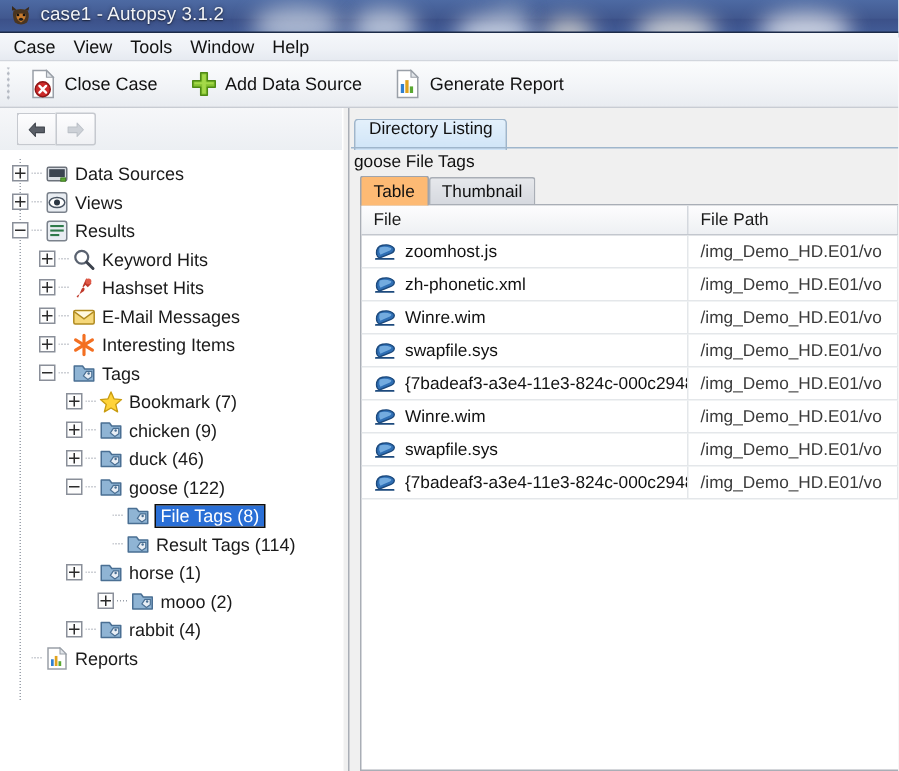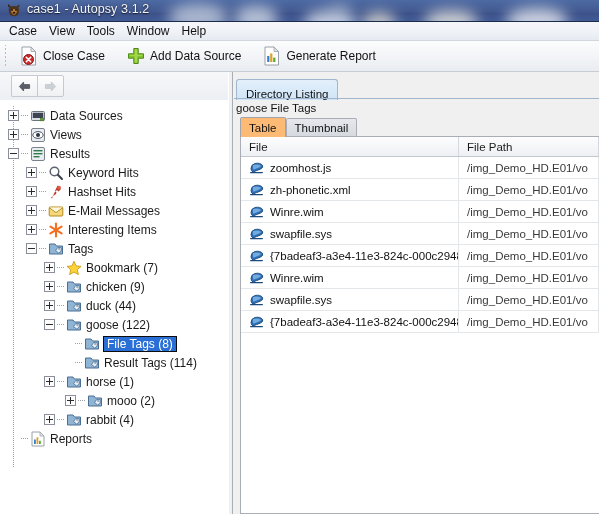--- a/index.html
+++ b/index.html
@@ -244,21 +244,21 @@
   .dl-tabstrip {
     position: absolute;
     left: 2px; top: 7px;
     width: 363px; height: 20px;
   }
   .dl-tab {
     position: absolute;
     left: 0; top: 0;
     height: 20px;
     padding: 0 9px;
-    display: flex; align-items: flex-end;
+    display: flex; align-items: flex-start;
     background: linear-gradient(to bottom,#e3f0fb,#cfe4f7);
     border: 1px solid #9fb6cc;
     border-bottom: none;
     border-radius: 3px 3px 0 0;
     font-size: 11.5px;
     color: #111;
     white-space: nowrap;
     cursor: default;
   }
   .dl-tabline {
@@ -585,21 +585,21 @@
           <div class="tnode" style="padding-left: 44px;">
             <span class="tog plus"></span>
             <span class="dots"></span>
             <span class="ticon">
               <svg width="16" height="16" viewBox="0 0 16 16">
                 <path d="M1.5 5 L1.5 13 L14.5 13 L14.5 5 L8.5 5 L7 3 L1.5 3 Z" fill="#8fb4d4" stroke="#4a6f93" stroke-width="1" stroke-linejoin="round"></path>
                 <path d="M9.6 6.6 L13.2 6.6 L13.2 10.2 L10.6 12 L7.6 9.6 Z" fill="#e8eef5" stroke="#4a6f93" stroke-width=".8"></path>
                 <circle cx="11.1" cy="8" r=".8" fill="#4a6f93"></circle>
               </svg>
             </span>
-            <span class="tlabel">duck (44)</span>
+            <span class="tlabel">duck (46)</span>
           </div>
           <div class="tnode" style="padding-left: 44px;">
             <span class="tog"></span>
             <span class="dots"></span>
             <span class="ticon">
               <svg width="16" height="16" viewBox="0 0 16 16">
                 <path d="M1.5 5 L1.5 13 L14.5 13 L14.5 5 L8.5 5 L7 3 L1.5 3 Z" fill="#8fb4d4" stroke="#4a6f93" stroke-width="1" stroke-linejoin="round"></path>
                 <path d="M9.6 6.6 L13.2 6.6 L13.2 10.2 L10.6 12 L7.6 9.6 Z" fill="#e8eef5" stroke="#4a6f93" stroke-width=".8"></path>
                 <circle cx="11.1" cy="8" r=".8" fill="#4a6f93"></circle>
               </svg>

